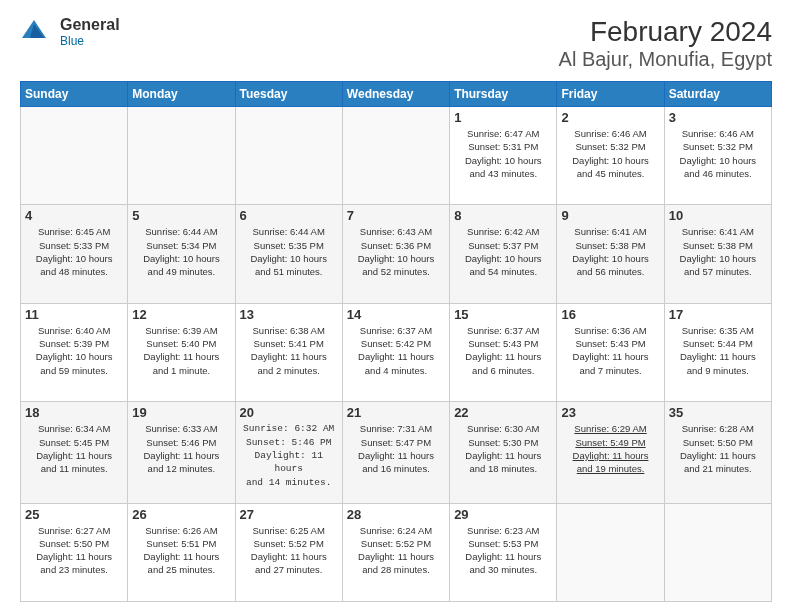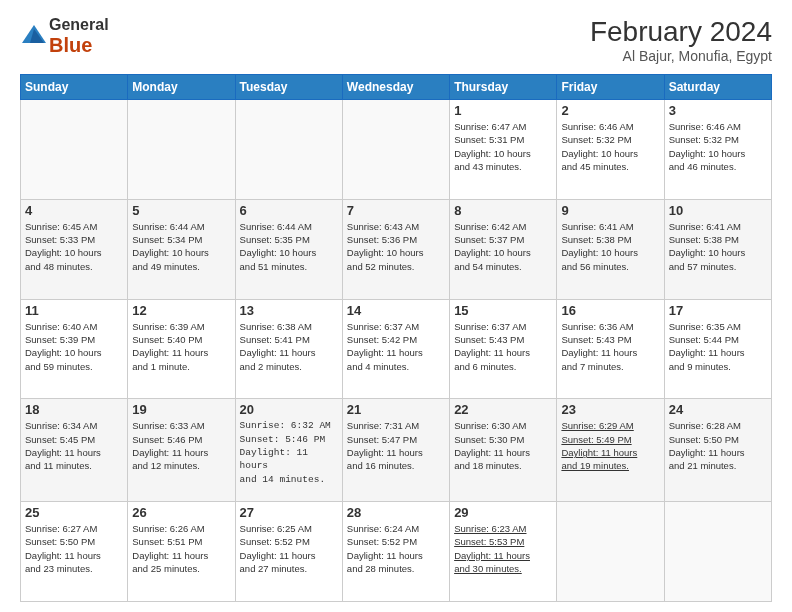--- a/index.html
+++ b/index.html
@@ -19,36 +19,36 @@
     }
     .header {
       display: flex;
       justify-content: space-between;
       align-items: flex-start;
       margin-bottom: 10px;
     }
     .logo {
       display: flex;
       align-items: center;
-      gap: 1px;
+      gap: 12px;
     }
     .logo-icon {
       width: 28px;
       height: 28px;
     }
     .title-block {
       text-align: right;
     }
     .month-title {
       font-size: 28px;
       color: #333;
       font-weight: normal;
     }
     .location {
-      font-size: 14px;
+      font-size: 20px;
       color: #555;
       text-align: right;
     }
     .calendar {
       flex: 1;
       border: 1px solid #ccc;
       border-collapse: collapse;
       width: 100%;
       table-layout: fixed;
     }
@@ -76,38 +76,39 @@
     .day-num {
       font-size: 13px;
       font-weight: bold;
       display: block;
       margin-bottom: 2px;
     }
     .day-info {
       font-size: 9.5px;
       line-height: 1.4;
       color: #333;
+      text-align: center;
     }
     .empty-cell {
       background: #f9f9f9 !important;
     }
   </style>
 </head>
 <body>
 
 <div class="page">
   <div class="header">
     <div class="logo">
       <svg class="logo-icon" viewBox="0 0 28 28">
         <polygon points="14,2 26,20 2,20" fill="#2a7fc1"></polygon>
         <polygon points="14,6 24,20 10,20" fill="#1a5fa0"></polygon>
       </svg>
       <div>
         <div style="font-size:16px;font-weight:bold;color:#333;">General</div>
-        <div style="font-size:20px;font-weight:bold;color:#c2410c;">Blue</div>
+        <div style="font-size:12px;font-weight:normal;color:#0369a1;">Blue</div>
       </div>
     </div>
     <div class="title-block">
       <div class="month-title">February 2024</div>
       <div class="location">Al Bajur, Monufia, Egypt</div>
     </div>
   </div>
 
   <table class="calendar">
     <thead>
@@ -288,21 +289,21 @@
 and 18 minutes.</div>
           </td>
           <td>
             <span class="day-num">23</span>
             <div class="day-info" style="white-space: pre-line; text-decoration: underline;">Sunrise: 6:29 AM
 Sunset: 5:49 PM
 Daylight: 11 hours
 and 19 minutes.</div>
           </td>
           <td>
-            <span class="day-num">24</span>
+            <span class="day-num">35</span>
             <div class="day-info" style="white-space: pre-line;">Sunrise: 6:28 AM
 Sunset: 5:50 PM
 Daylight: 11 hours
 and 21 minutes.</div>
           </td>
         </tr>
         <tr>
           <td>
             <span class="day-num">25</span>
             <div class="day-info" style="white-space: pre-line;">Sunrise: 6:27 AM
@@ -326,21 +327,21 @@
           </td>
           <td>
             <span class="day-num">28</span>
             <div class="day-info" style="white-space: pre-line;">Sunrise: 6:24 AM
 Sunset: 5:52 PM
 Daylight: 11 hours
 and 28 minutes.</div>
           </td>
           <td>
             <span class="day-num">29</span>
-            <div class="day-info" style="white-space: pre-line; text-decoration: underline;">Sunrise: 6:23 AM
+            <div class="day-info" style="white-space: pre-line;">Sunrise: 6:23 AM
 Sunset: 5:53 PM
 Daylight: 11 hours
 and 30 minutes.</div>
           </td>
           <td class="empty-cell"></td>
           <td class="empty-cell"></td>
         </tr>
       </tbody>
   </table>
 </div>

